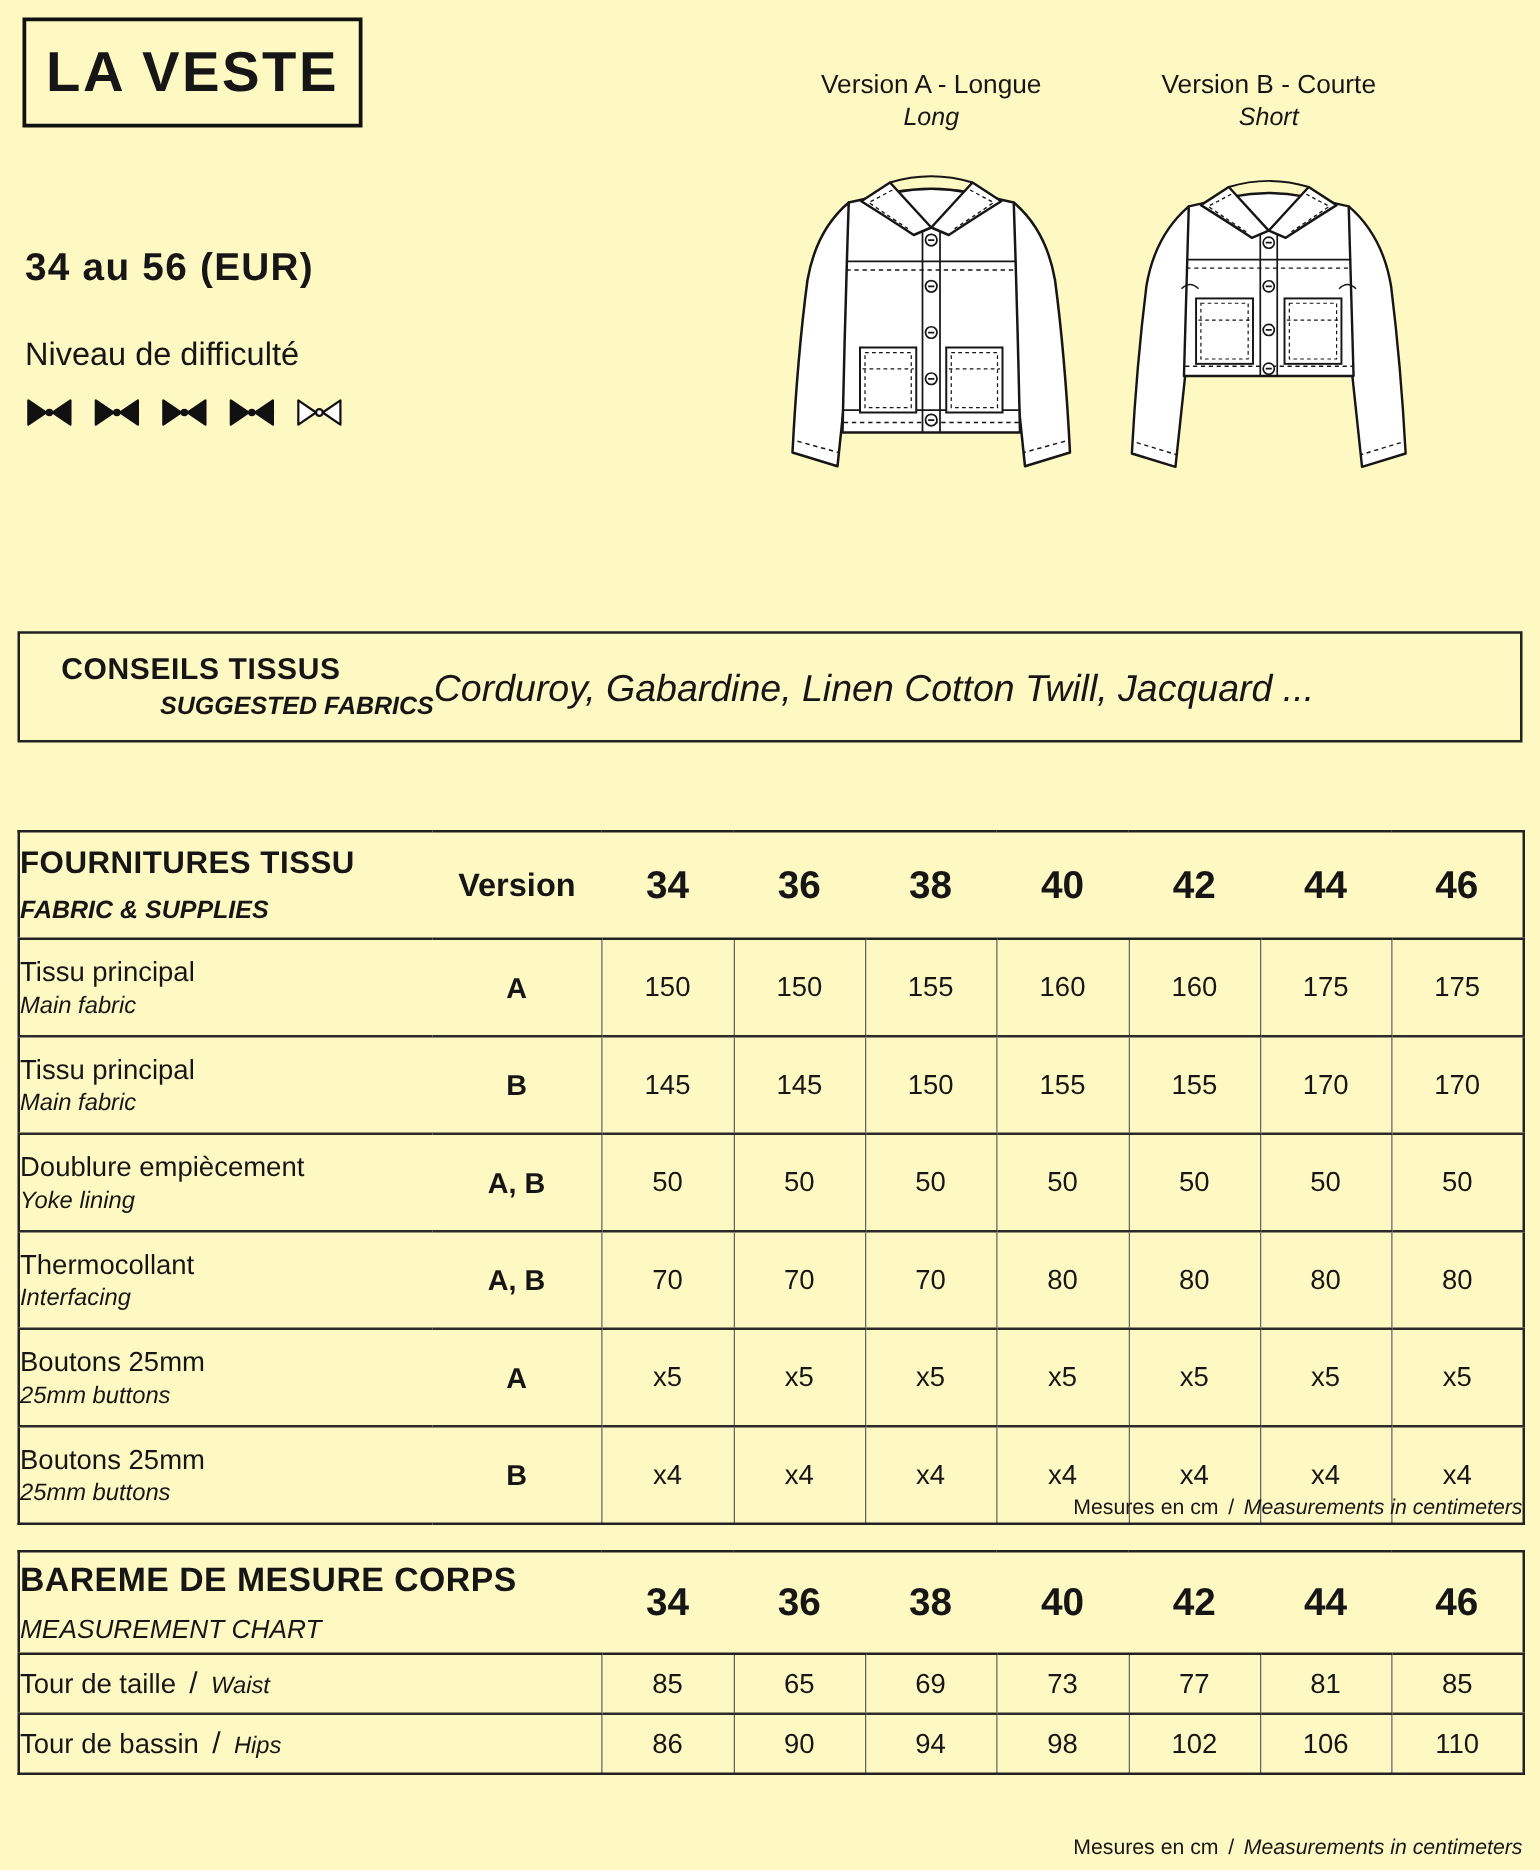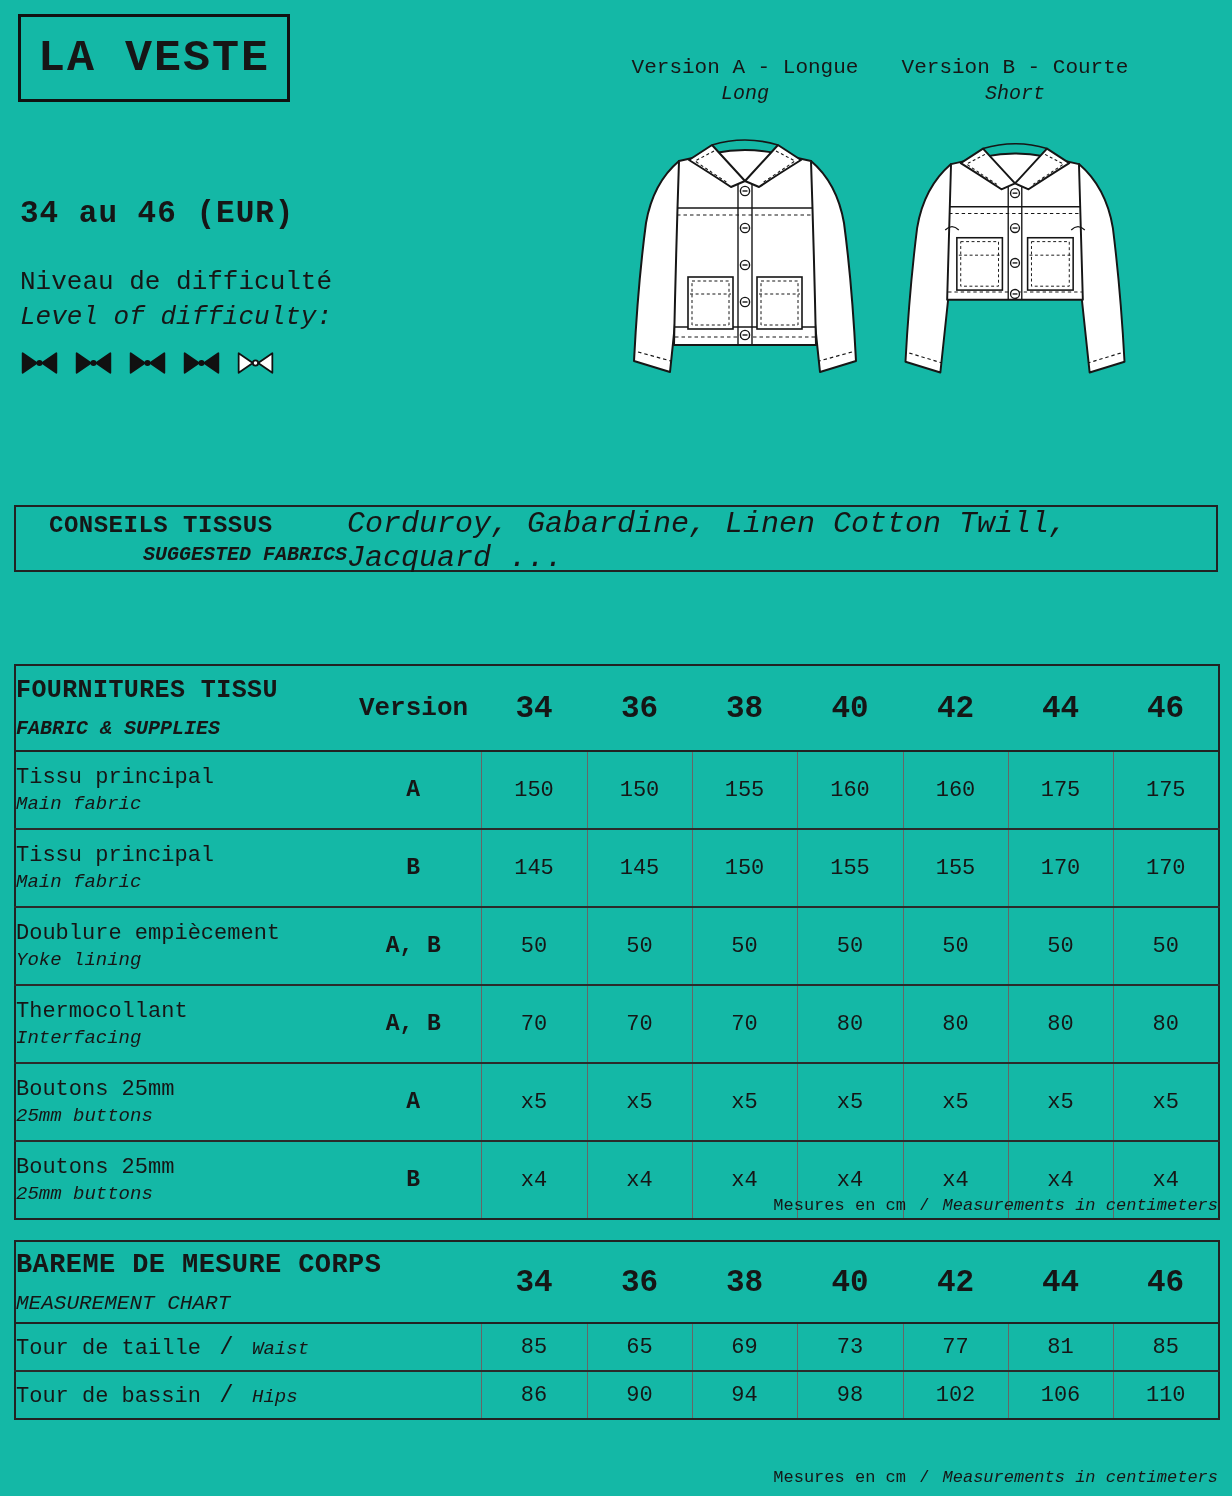--- a/index.html
+++ b/index.html
@@ -1,18 +1,18 @@
 <!DOCTYPE html>
 <html><head>
 <meta charset="utf-8">
 <style>
   html,body{margin:0;padding:0;background:#fff;}
   .page{
-    position:relative;width:1232px;height:1496px;background:#14b8a6;
-    color:#161616;font-family:Liberation Mono, monospace;
+    position:relative;width:1232px;height:1496px;background:#fef9c3;
+    color:#161616;font-family:Liberation Sans, sans-serif;
     overflow:hidden;
   }
   
   .title-box{
     position:absolute;left:18px;top:14px;width:272px;height:88px;
     border:3px solid #111;box-sizing:border-box;
     display:flex;align-items:center;justify-content:center;
   }
   .title-box span{font-size:45px;font-weight:bold;letter-spacing:2px;}
   .left-info{position:absolute;left:20px;top:196px;width:420px;}
@@ -23,21 +23,21 @@
   .bowtie{display:inline-flex;}
   
   .figure{position:absolute;text-align:center;}
   .fig-a{left:604px;top:56px;width:282px;}
   .fig-b{left:880px;top:56px;width:270px;}
   .fig-cap-fr{font-size:21px;}
   .fig-cap-en{font-size:20px;font-style:italic;margin-top:3px;}
   .fig-svg{margin-top:6px;}
   
   .fabrics{
-    position:absolute;left:14px;top:505px;width:1204px;height:67px;
+    position:absolute;left:14px;top:505px;width:1204px;height:89px;
     border:2px solid #222;box-sizing:border-box;
     display:flex;align-items:center;
   }
   .fab-label{margin-left:33px;width:298px;flex:none;}
   .fab-label .fr{font-size:24px;font-weight:bold;letter-spacing:.5px;}
   .fab-label .en{font-size:20px;font-weight:bold;font-style:italic;margin-top:4px;text-align:right;}
   .fab-text .fr{font-size:24px;}
   .fab-text .en{font-size:30px;font-style:italic;margin-top:5px;}
   
   table.sheet{
@@ -76,23 +76,22 @@
 </head>
 <body>
 
 <div class="page">
 
   <div class="title-box">
     <span>LA VESTE</span>
   </div>
 
   <div class="left-info">
-    <div class="size-range">34 au 46 (EUR)</div>
+    <div class="size-range">34 au 56 (EUR)</div>
     <div class="diff-fr">Niveau de difficulté</div>
-    <div class="diff-en">Level of difficulty:</div>
     <div class="diff-icons">
         <span class="bowtie">
           <svg width="39" height="26" viewBox="0 0 44 28">
             <g fill="#111" stroke="#111" stroke-width="2" stroke-linejoin="round">
               <path d="M3,3 L3,25 L19,14 Z"></path>
               <path d="M41,3 L41,25 L25,14 Z"></path>
               <circle cx="22" cy="14" r="2.4"></circle>
             </g>
           </svg>
         </span>

